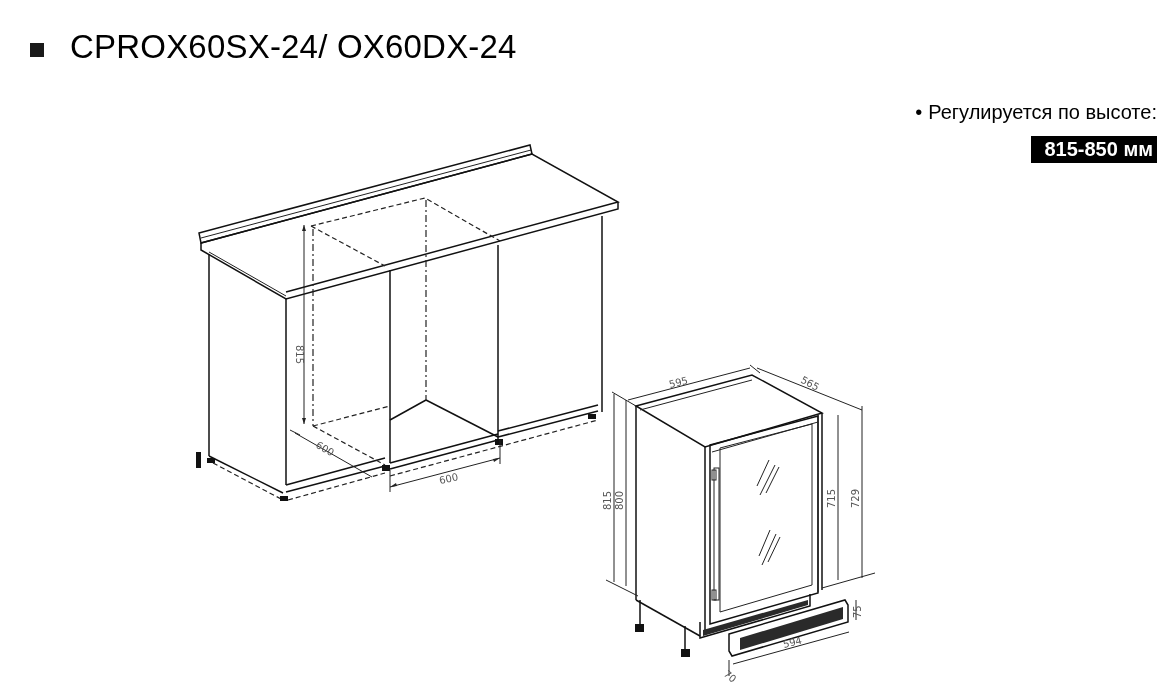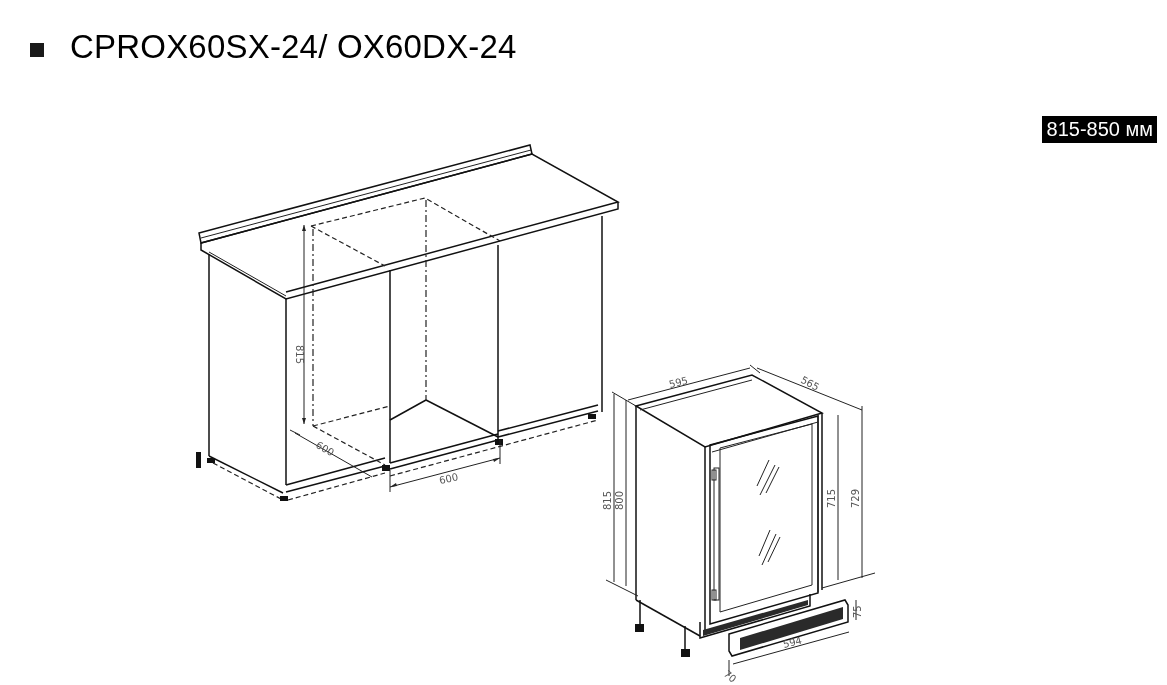--- a/index.html
+++ b/index.html
@@ -4,40 +4,43 @@
   <style>
     html, body { margin: 0; padding: 0; background: #ffffff; }
     body { width: 1167px; height: 685px; position: relative; overflow: hidden;
            font-family: "Liberation Sans", "DejaVu Sans", sans-serif; color: #000; }
     .title-row { position: absolute; left: 30px; top: 28px; display: flex; align-items: center; }
     .bullet-square { width: 14px; height: 14px; background: #1a1a1a; margin-right: 26px; margin-top: 6px; }
     .title { font-size: 33px; font-weight: normal; letter-spacing: 0.2px; }
     .note { position: absolute; right: 10px; top: 98px; text-align: right; }
     .note-line { font-size: 20px; line-height: 28px; }
     .note-dot { font-size: 20px; margin-right: 6px; }
-    .note-value { display: inline-block; background: #000; color: #fff; font-weight: normal;
-                  font-size: 20px; padding: 2px 4px 2px 5px; margin-top: 18px; }
+    .note-value { display: inline-block; background: #000; color: #fff; font-weight: bold;
+                  font-size: 20px; padding: 2px 4px 2px 13px; margin-top: 10px; }
     svg.drawing { position: absolute; left: 0; top: 0; }
     .ln { stroke: #111; stroke-width: 1.5; fill: none; }
     .thin { stroke: #222; stroke-width: 1; fill: none; }
     .dash { stroke: #222; stroke-width: 1.2; fill: none; stroke-dasharray: 5 3; }
     .dashdot { stroke: #222; stroke-width: 1.2; fill: none; stroke-dasharray: 7 3 2 3; }
     .dim { stroke: #222; stroke-width: 1; fill: none; }
     .dimtxt { font-family: "DejaVu Sans", sans-serif; font-size: 10px; fill: #555; }
     .grill { fill: #2a2a2a; }
   </style>
 </head>
 <body>
 
 <div class="title-row">
   <div class="bullet-square"></div>
   <div class="title">CPROX60SX-24/ OX60DX-24</div>
 </div>
 
 <div class="note">
+  <div class="note-line">
+    <span class="note-dot">•</span><span>Регулируется по высоте:</span>
+  </div>
   <div><span class="note-value">815-850 мм</span></div>
 </div>
 
 <svg class="drawing" width="1167" height="685" viewBox="0 0 1167 685">
 
   <g>
 
     <path class="ln" d="M199,233 L530,145 L532,154 L201,243 Z"></path>
     <line class="thin" x1="201" y1="238" x2="531" y2="150"></line>
 

